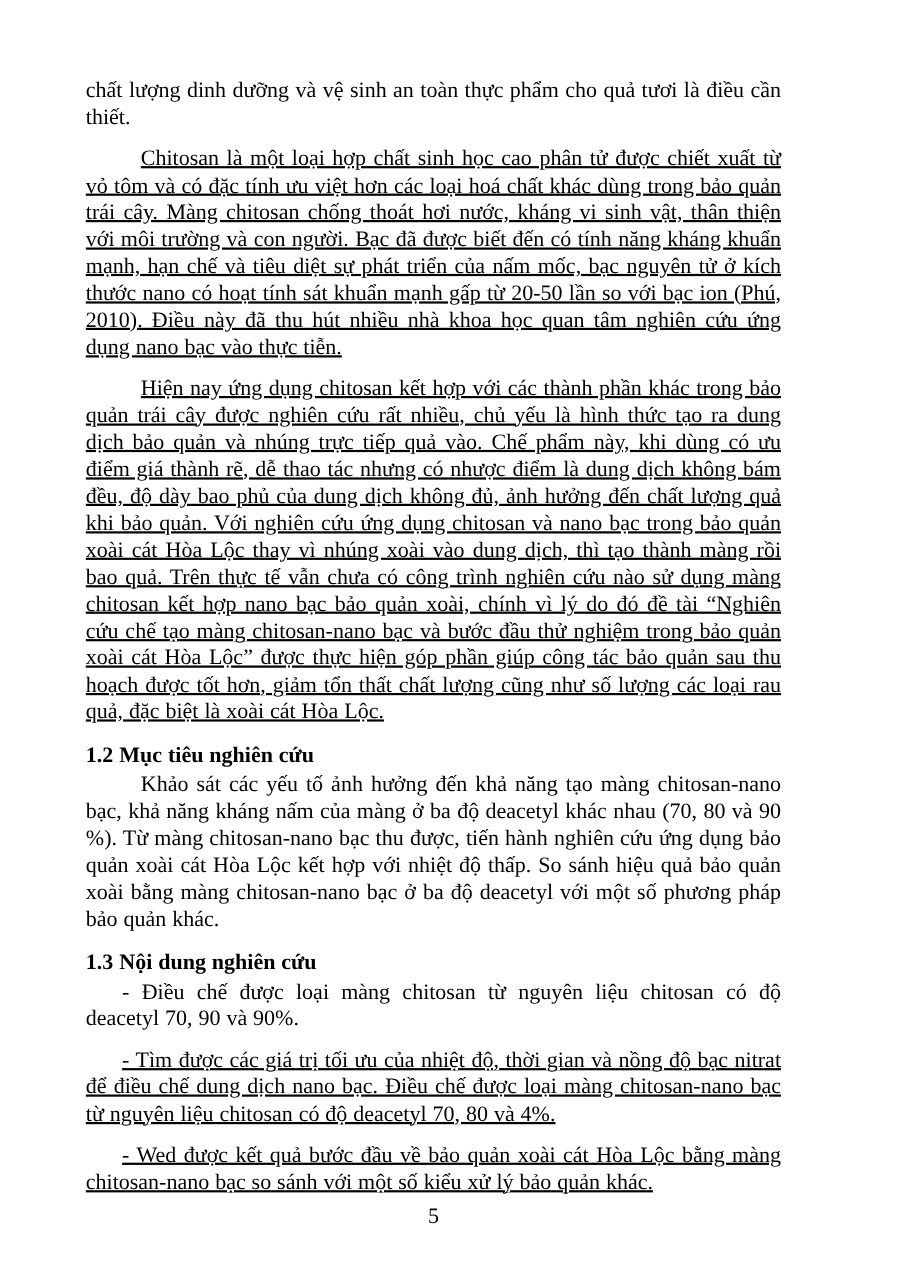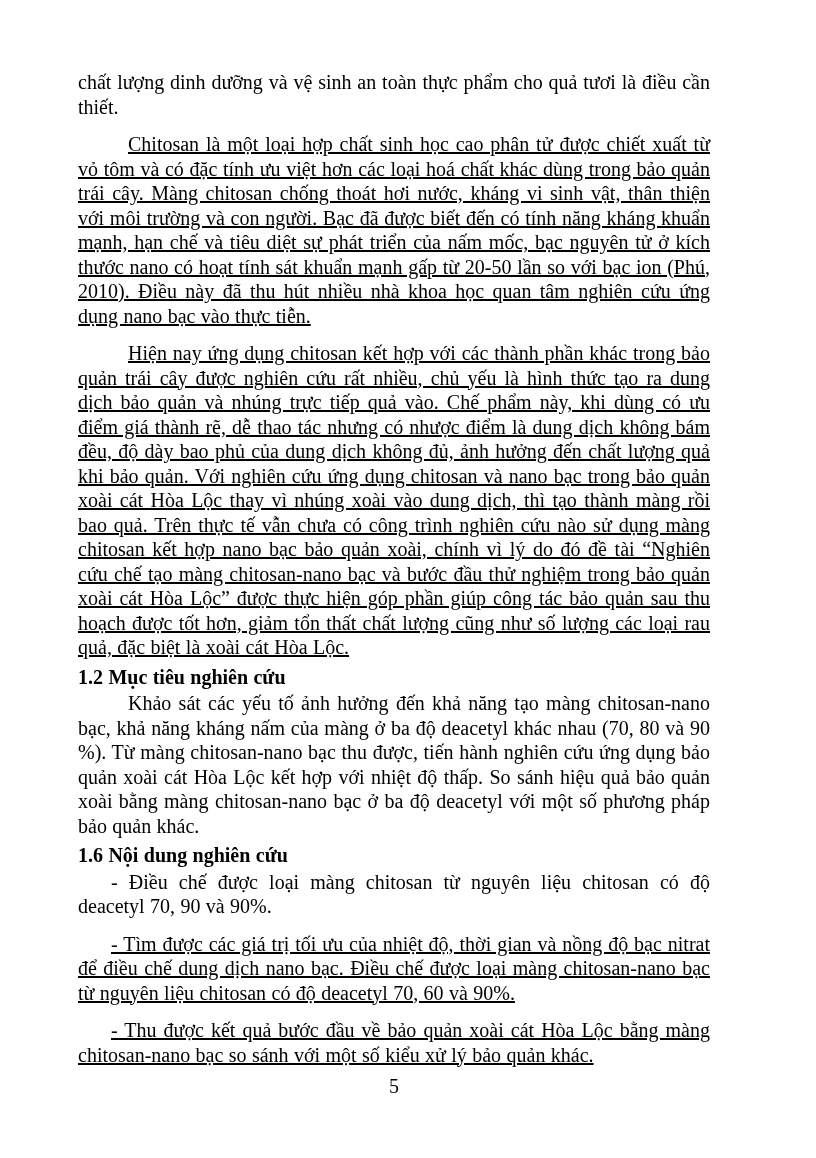--- a/index.html
+++ b/index.html
@@ -29,21 +29,21 @@
     word-spacing: 0.02em;
   }
   .ind { text-indent: 50px; }
   .bullet { text-indent: 33px; }
   .heading {
     font-weight: bold;
     text-align: left;
     text-indent: 0;
   }
   .gap-para { margin-top: 13px; text-decoration: underline; }
-  .gap-heading { margin-top: 5px; }
+  .gap-heading { margin-top: 15px; }
   .gap-after-heading { margin-top: 2px; }
   .footer {
     margin-top: 7px;
     font-size: 20px;
     line-height: 24.5px;
     text-align: center;
   }
 </style>
 </head>
 <body>
@@ -53,23 +53,23 @@
   <p class="blk">chất lượng dinh dưỡng và vệ sinh an toàn thực phẩm cho quả tươi là điều cần thiết.</p>
 
   <p class="blk ind gap-para">Chitosan là một loại hợp chất sinh học cao phân tử được chiết xuất từ vỏ tôm và có đặc tính ưu việt hơn các loại hoá chất khác dùng trong bảo quản trái cây. Màng chitosan chống thoát hơi nước, kháng vi sinh vật, thân thiện với môi trường và con người. Bạc đã được biết đến có tính năng kháng khuẩn mạnh, hạn chế và tiêu diệt sự phát triển của nấm mốc, bạc nguyên tử ở kích thước nano có hoạt tính sát khuẩn mạnh gấp từ 20-50 lần so với bạc ion (Phú, 2010). Điều này đã thu hút nhiều nhà khoa học quan tâm nghiên cứu ứng dụng nano bạc vào thực tiễn.</p>
 
   <p class="blk ind gap-para">Hiện nay ứng dụng chitosan kết hợp với các thành phần khác trong bảo quản trái cây được nghiên cứu rất nhiều, chủ yếu là hình thức tạo ra dung dịch bảo quản và nhúng trực tiếp quả vào. Chế phẩm này, khi dùng có ưu điểm giá thành rẽ, dễ thao tác nhưng có nhược điểm là dung dịch không bám đều, độ dày bao phủ của dung dịch không đủ, ảnh hưởng đến chất lượng quả khi bảo quản. Với nghiên cứu ứng dụng chitosan và nano bạc trong bảo quản xoài cát Hòa Lộc thay vì nhúng xoài vào dung dịch, thì tạo thành màng rồi bao quả. Trên thực tế vẫn chưa có công trình nghiên cứu nào sử dụng màng chitosan kết hợp nano bạc bảo quản xoài, chính vì lý do đó đề tài “Nghiên cứu chế tạo màng chitosan-nano bạc và bước đầu thử nghiệm trong bảo quản xoài cát Hòa Lộc” được thực hiện góp phần giúp công tác bảo quản sau thu hoạch được tốt hơn, giảm tổn thất chất lượng cũng như số lượng các loại rau quả, đặc biệt là xoài cát Hòa Lộc.</p>
 
   <h2 class="blk heading gap-heading">1.2 Mục tiêu nghiên cứu</h2>
 
   <p class="blk ind gap-after-heading">Khảo sát các yếu tố ảnh hưởng đến khả năng tạo màng chitosan-nano bạc, khả năng kháng nấm của màng ở ba độ deacetyl khác nhau (70, 80 và 90 %). Từ màng chitosan-nano bạc thu được, tiến hành nghiên cứu ứng dụng bảo quản xoài cát Hòa Lộc kết hợp với nhiệt độ thấp. So sánh hiệu quả bảo quản xoài bằng màng chitosan-nano bạc ở ba độ deacetyl với một số phương pháp bảo quản khác.</p>
 
-  <h2 class="blk heading gap-heading">1.6 Nội dung nghiên cứu</h2>
+  <h2 class="blk heading gap-heading">1.3 Nội dung nghiên cứu</h2>
 
   <p class="blk bullet gap-after-heading">- Điều chế được loại màng chitosan từ nguyên liệu chitosan có độ deacetyl 70, 90 và 90%.</p>
 
-  <p class="blk bullet gap-para">- Tìm được các giá trị tối ưu của nhiệt độ, thời gian và nồng độ bạc nitrat để điều chế dung dịch nano bạc. Điều chế được loại màng chitosan-nano bạc từ nguyên liệu chitosan có độ deacetyl 70, 60 và 90%.</p>
+  <p class="blk bullet gap-para">- Tìm được các giá trị tối ưu của nhiệt độ, thời gian và nồng độ bạc nitrat để điều chế dung dịch nano bạc. Điều chế được loại màng chitosan-nano bạc từ nguyên liệu chitosan có độ deacetyl 70, 80 và 4%.</p>
 
-  <p class="blk bullet gap-para">- Thu được kết quả bước đầu về bảo quản xoài cát Hòa Lộc bằng màng chitosan-nano bạc so sánh với một số kiểu xử lý bảo quản khác.</p>
+  <p class="blk bullet gap-para">- Wed được kết quả bước đầu về bảo quản xoài cát Hòa Lộc bằng màng chitosan-nano bạc so sánh với một số kiểu xử lý bảo quản khác.</p>
 
   <div class="footer">5</div>
 
 </div>
 
 </body></html>

